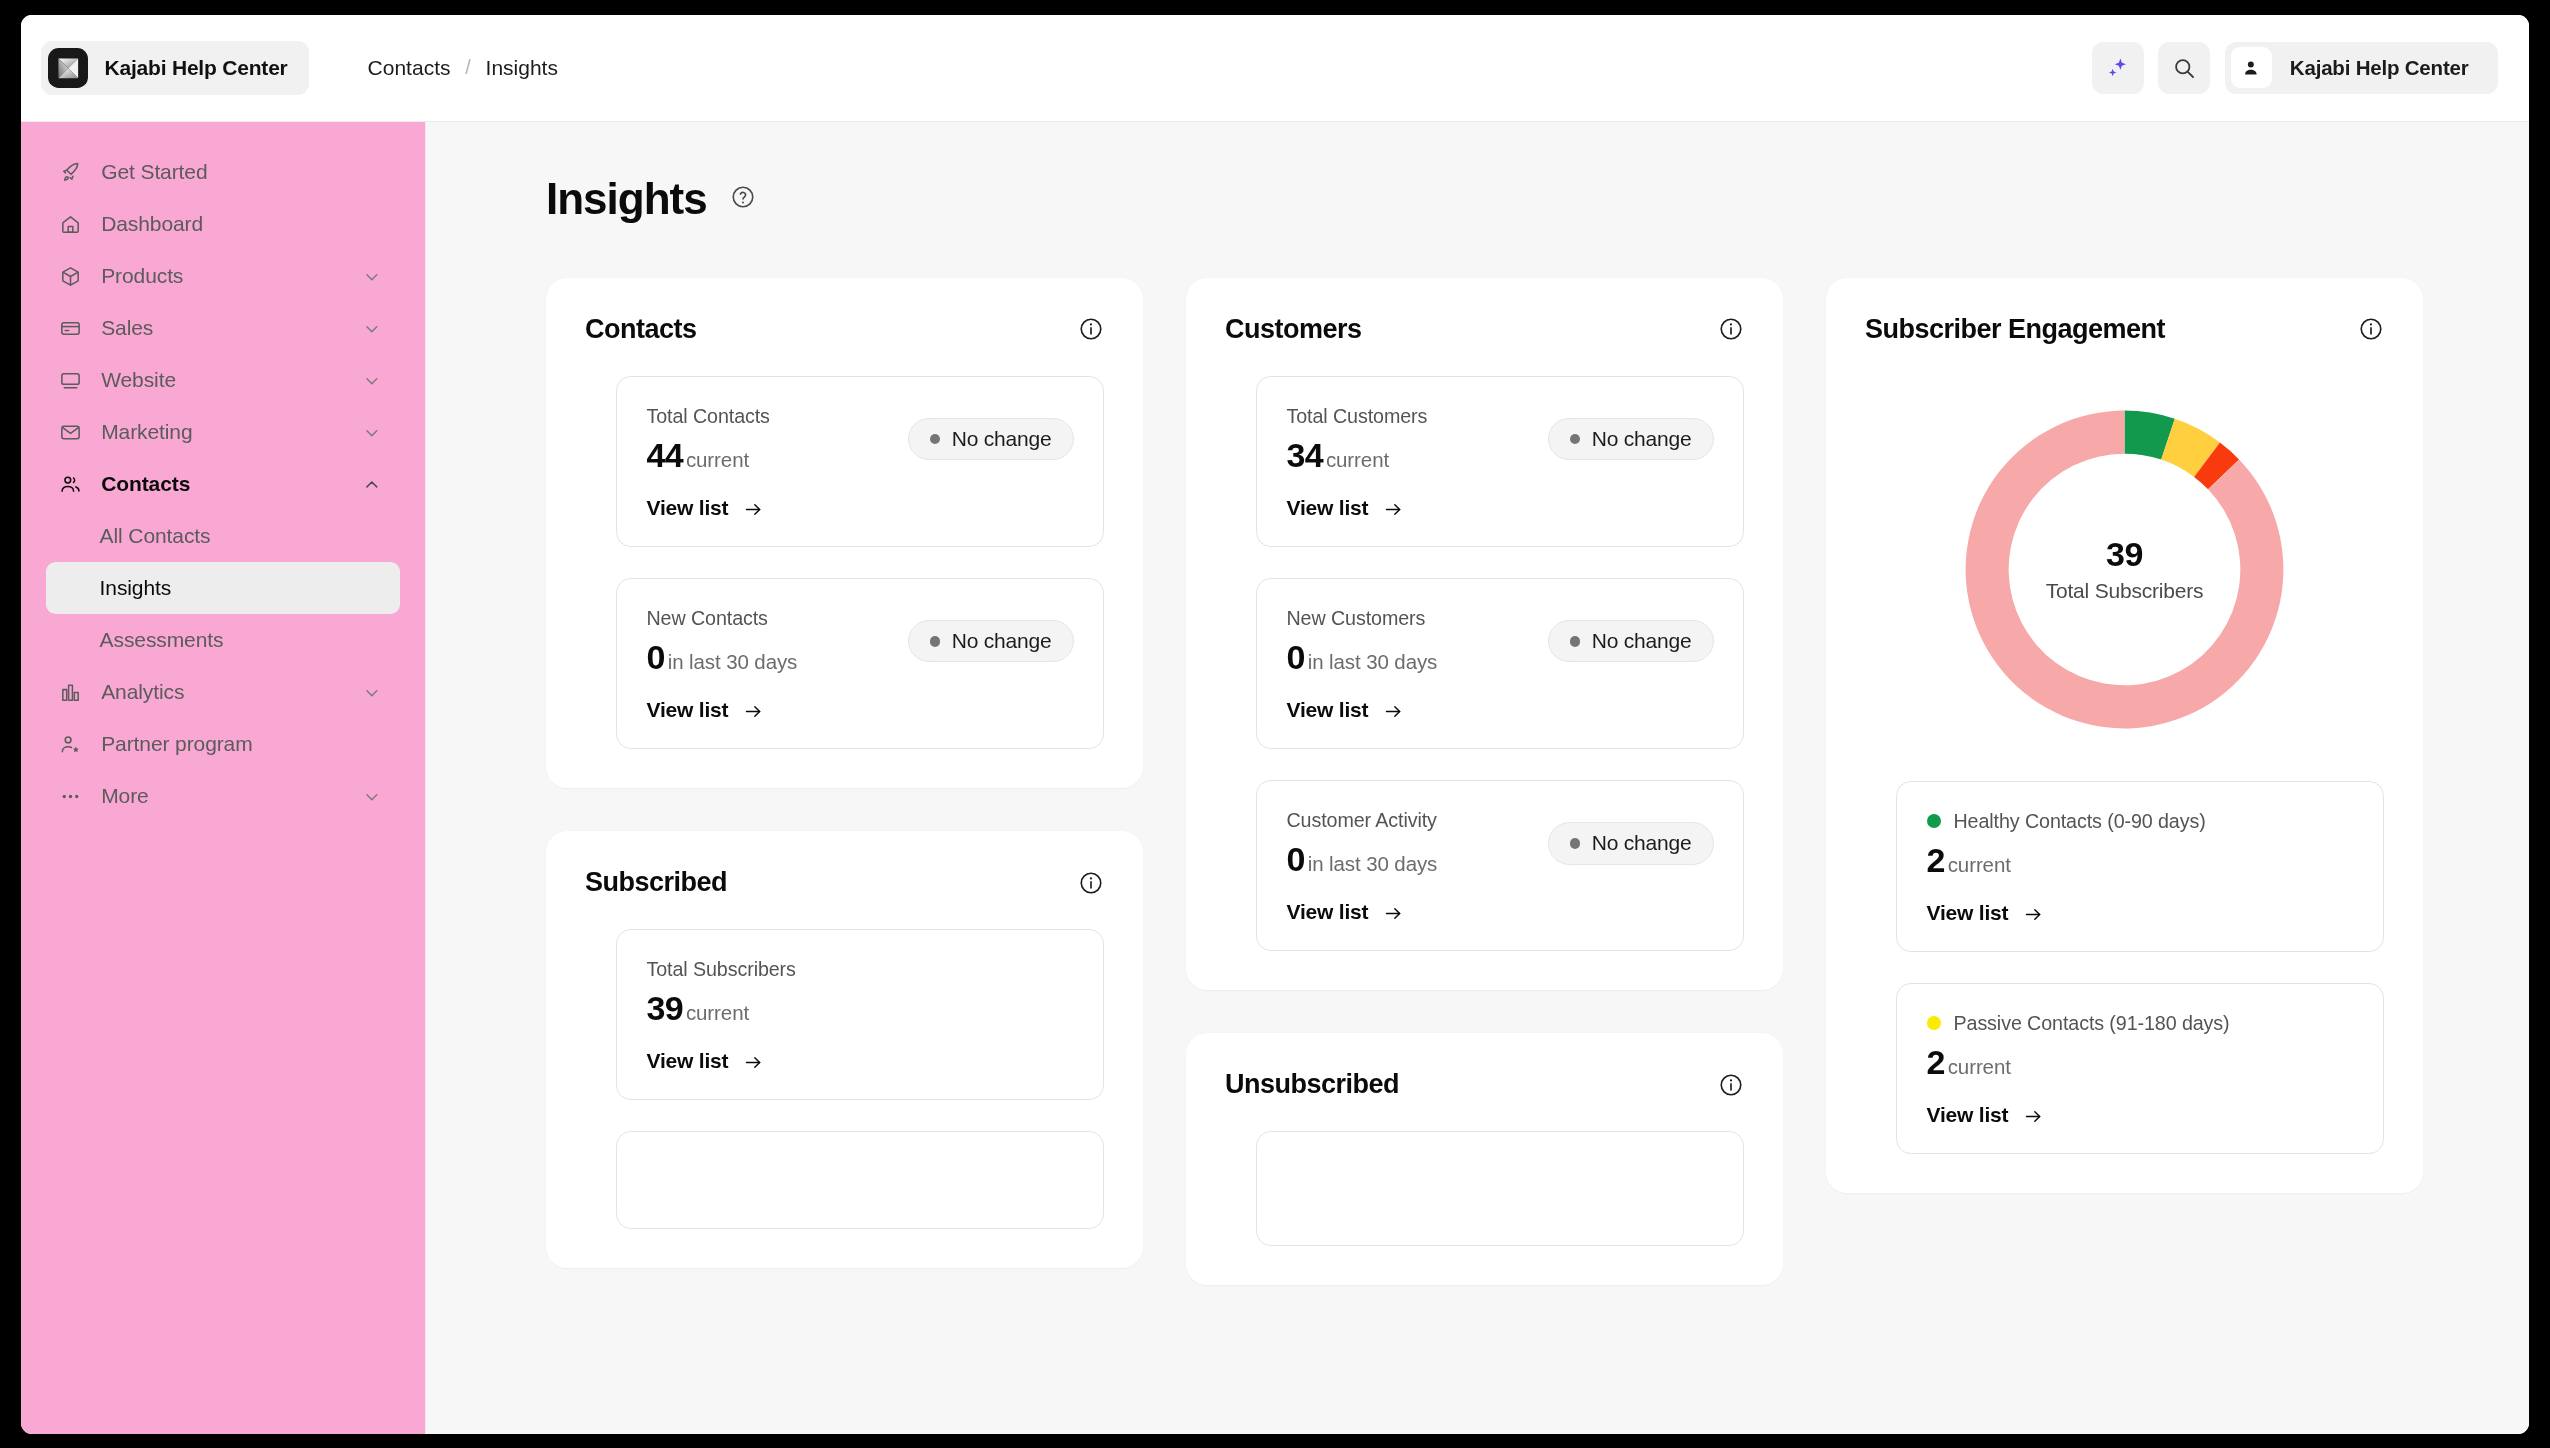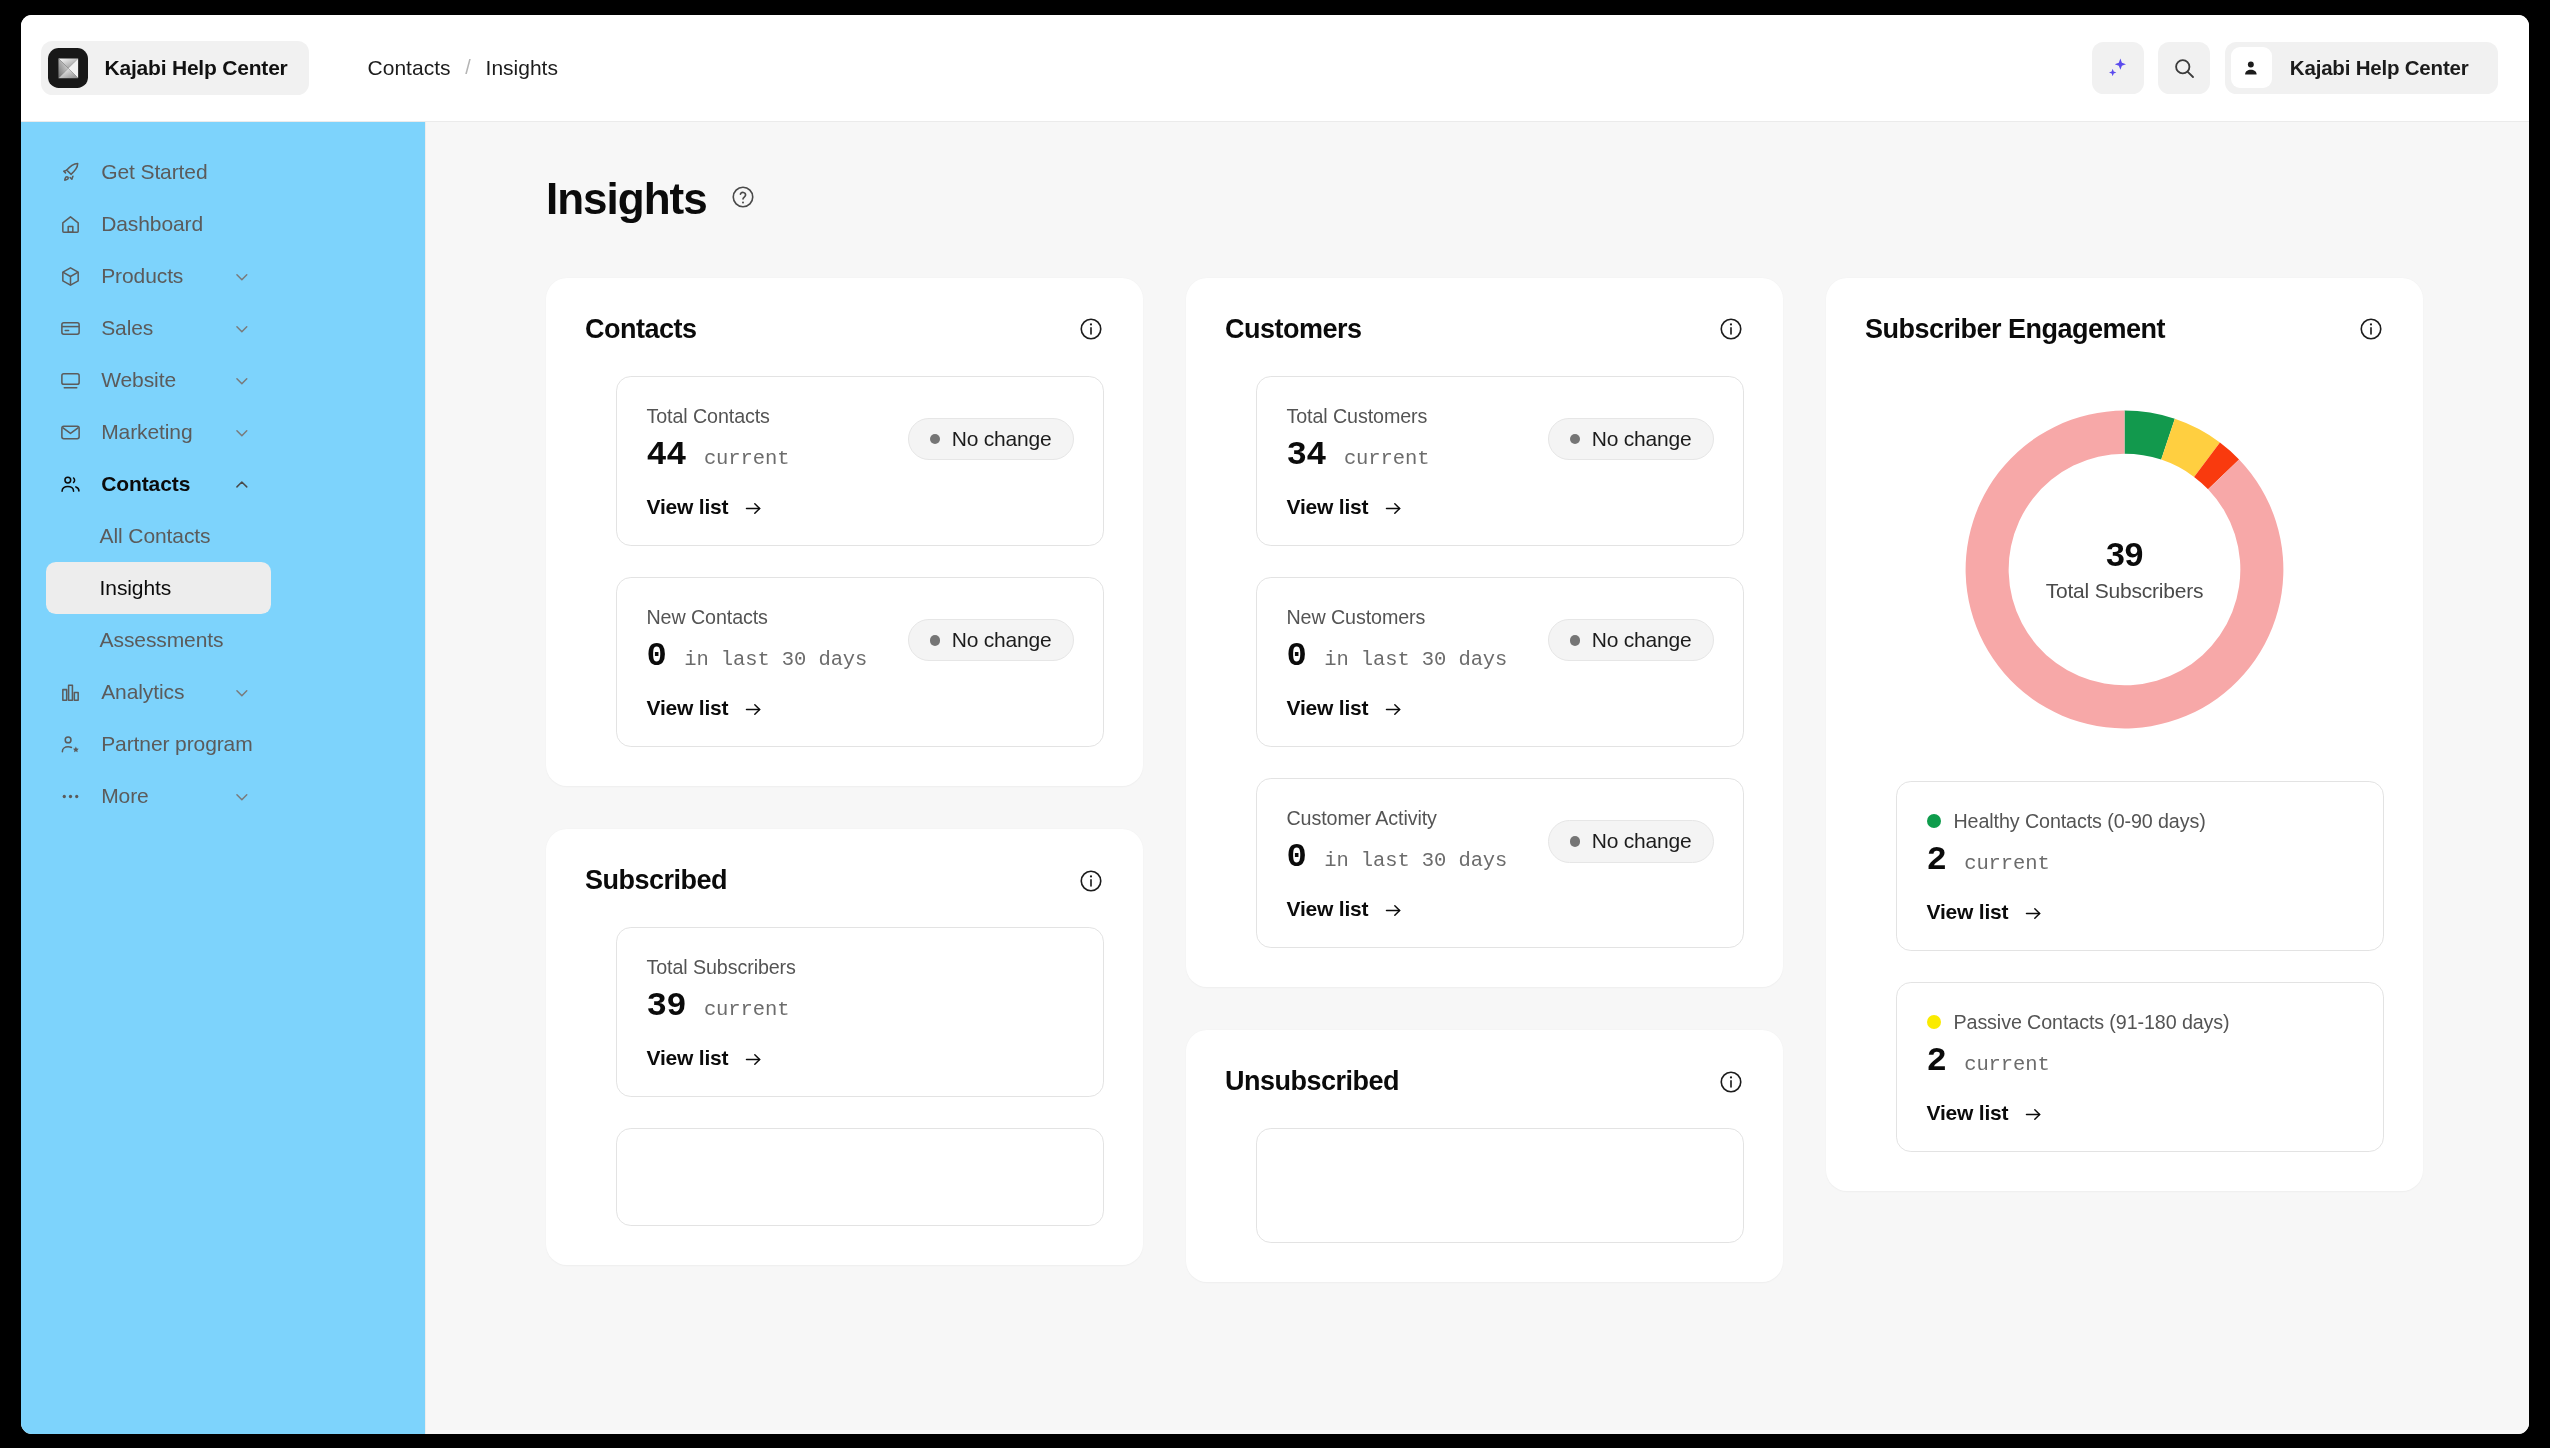--- a/index.html
+++ b/index.html
@@ -84,23 +84,23 @@
   }
   .account-name { font-size: 20.5px; font-weight: 700; color: #1C1C1C; white-space: nowrap; letter-spacing: -0.2px; }
 
   
   .body { flex: 1; display: flex; min-height: 0; }
 
   
   .sidebar {
     width: 405px;
     min-width: 405px;
-    background: #7dd3fc;
+    background: #f9a8d4;
     border-right: 0.8px solid #EDEDED;
-    display: flex; flex-direction: row;
+    display: flex; flex-direction: column;
     padding: 24.6px 24.6px 19.7px 24.6px;
     gap: 24px;
   }
   .nav-top { display: flex; flex-direction: column; gap: 0px; }
   .nav-item {
     display: flex; align-items: center;
     height: 52px;
     padding: 0 18px 0 13px;
     border-radius: 9.8px;
     cursor: pointer;
@@ -155,21 +155,21 @@
   .stat {
     border: 0.8px solid #E3E3E3;
     border-radius: 14.8px;
     padding: 28px 29.5px 26px 29.5px;
     position: relative;
     margin-bottom: 31px;
     margin-left: 31px;
   }
   .stat:last-child { margin-bottom: 0; }
   .stat-label { font-size: 19.7px; color: #545454; letter-spacing: -0.1px; }
-  .stat-row { display: flex; align-items: baseline; gap: 18px; margin-top: 8.2px; font-family: Liberation Mono, monospace; }
+  .stat-row { display: flex; align-items: baseline; gap: 3px; margin-top: 8.2px; }
   .stat-value { font-size: 34px; font-weight: 700; color: #0B0B0B; letter-spacing: -0.7px; }
   .stat-unit { font-size: 20.5px; color: #6C6C6C; letter-spacing: -0.1px; }
   .view-list {
     display: flex; align-items: flex-end; gap: 14.8px;
     margin-top: 21px;
     cursor: pointer;
   }
   .view-list .vl-text { font-size: 21px; font-weight: 700; color: #0B0B0B; letter-spacing: -0.2px; }
   .badge {
     position: absolute;

